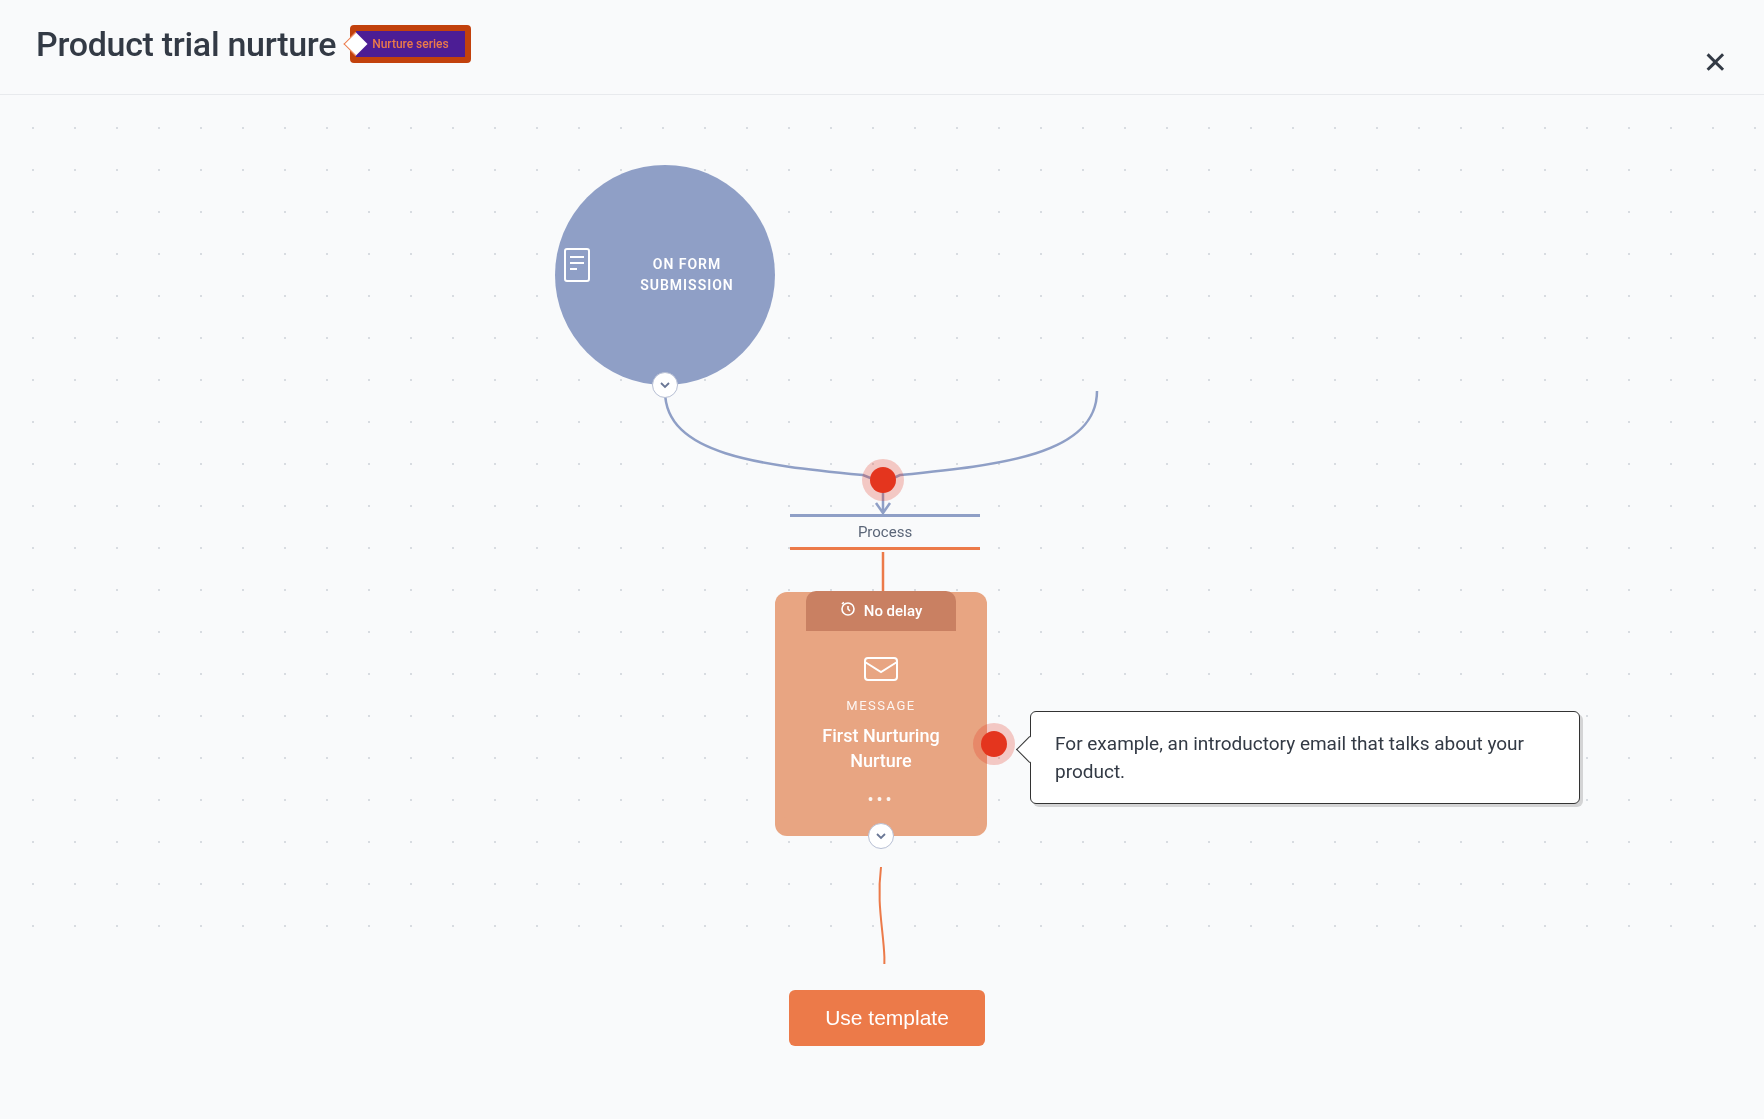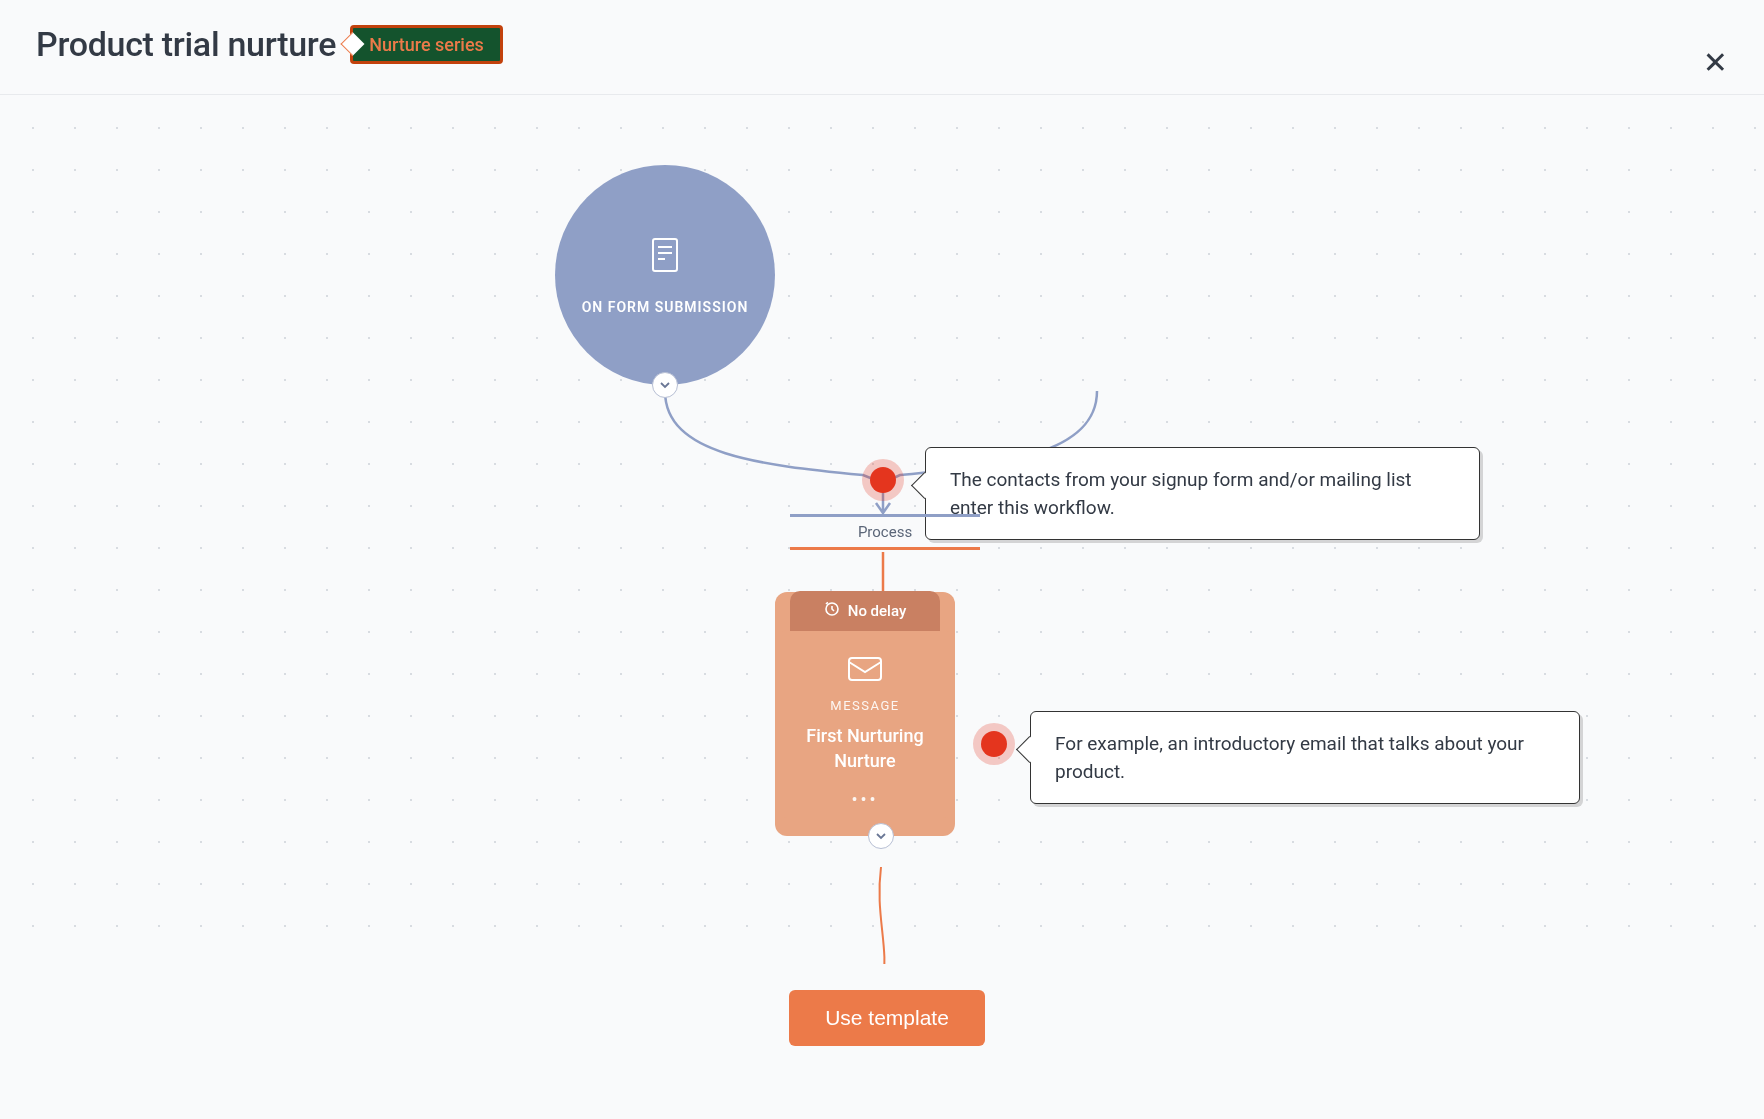--- a/index.html
+++ b/index.html
@@ -31,27 +31,27 @@
   .page-title {
     font-size: 34px;
     font-weight: 500;
     color: #333a45;
     letter-spacing: -0.3px;
   }
   .tag {
     display: inline-flex;
     align-items: center;
     padding: 6px 16px;
-    border: 3px solid #c2410c;
+    border: 6px solid #c2410c;
     border-radius: 4px;
     color: #ec7a49;
-    font-size: 18px;
-    font-weight: 500;
-    position: relative;
-    background: #14532d;
+    font-size: 12px;
+    font-weight: 500;
+    position: relative;
+    background: #4c1d95;
   }
   .tag::before {
     content: "";
     position: absolute;
     left: -9px;
     top: 50%;
     width: 16px;
     height: 16px;
     border-left: 1px solid #ec7a49;
     border-bottom: 1px solid #ec7a49;
@@ -90,21 +90,21 @@
   }
 
   
   .trigger {
     position: absolute;
     width: 220px;
     height: 220px;
     border-radius: 50%;
     background: #8f9fc6;
     display: flex;
-    flex-direction: column;
+    flex-direction: row;
     align-items: center;
     justify-content: center;
     color: #fff;
     text-align: center;
   }
   .trigger .icon { margin-bottom: 16px; }
   .trigger .label {
     font-size: 14px;
     font-weight: 600;
     letter-spacing: 1px;
@@ -145,21 +145,21 @@
   .process-bar .line-bottom {
     height: 3px;
     background: #ec7a49;
   }
 
   
   .message-card {
     position: absolute;
     left: 775px;
     top: 497px;
-    width: 180px;
+    width: 212px;
     background: #e8a582;
     border-radius: 12px;
     text-align: center;
     color: #fff;
     padding-bottom: 18px;
   }
   .delay-pill {
     width: 150px;
     margin: 0 auto;
     background: #c98062;
@@ -295,23 +295,20 @@
     <span class="label">ON FORM SUBMISSION</span>
     <span class="connector-dot" style="bottom:-13px; left:97px;">
       <svg width="12" height="12" viewBox="0 0 12 12">
           <path d="M2 4 L6 8 L10 4" fill="none" stroke="#6a7795" stroke-width="1.8"></path>
         </svg>
     </span>
   </div>
 
 
   <div class="marker" style="left:870px; top:372px;"></div>
-  <div class="callout" style="left:925px; top:352px; width:555px;">
-    <span>The contacts from your signup form and/or mailing list enter this workflow.</span>
-  </div>
 
   <div class="process-bar">
     <div class="line-top"></div>
     <div class="label">Process</div>
     <div class="line-bottom"></div>
   </div>
 
   <div class="message-card">
     <div class="delay-pill">
       <span>

